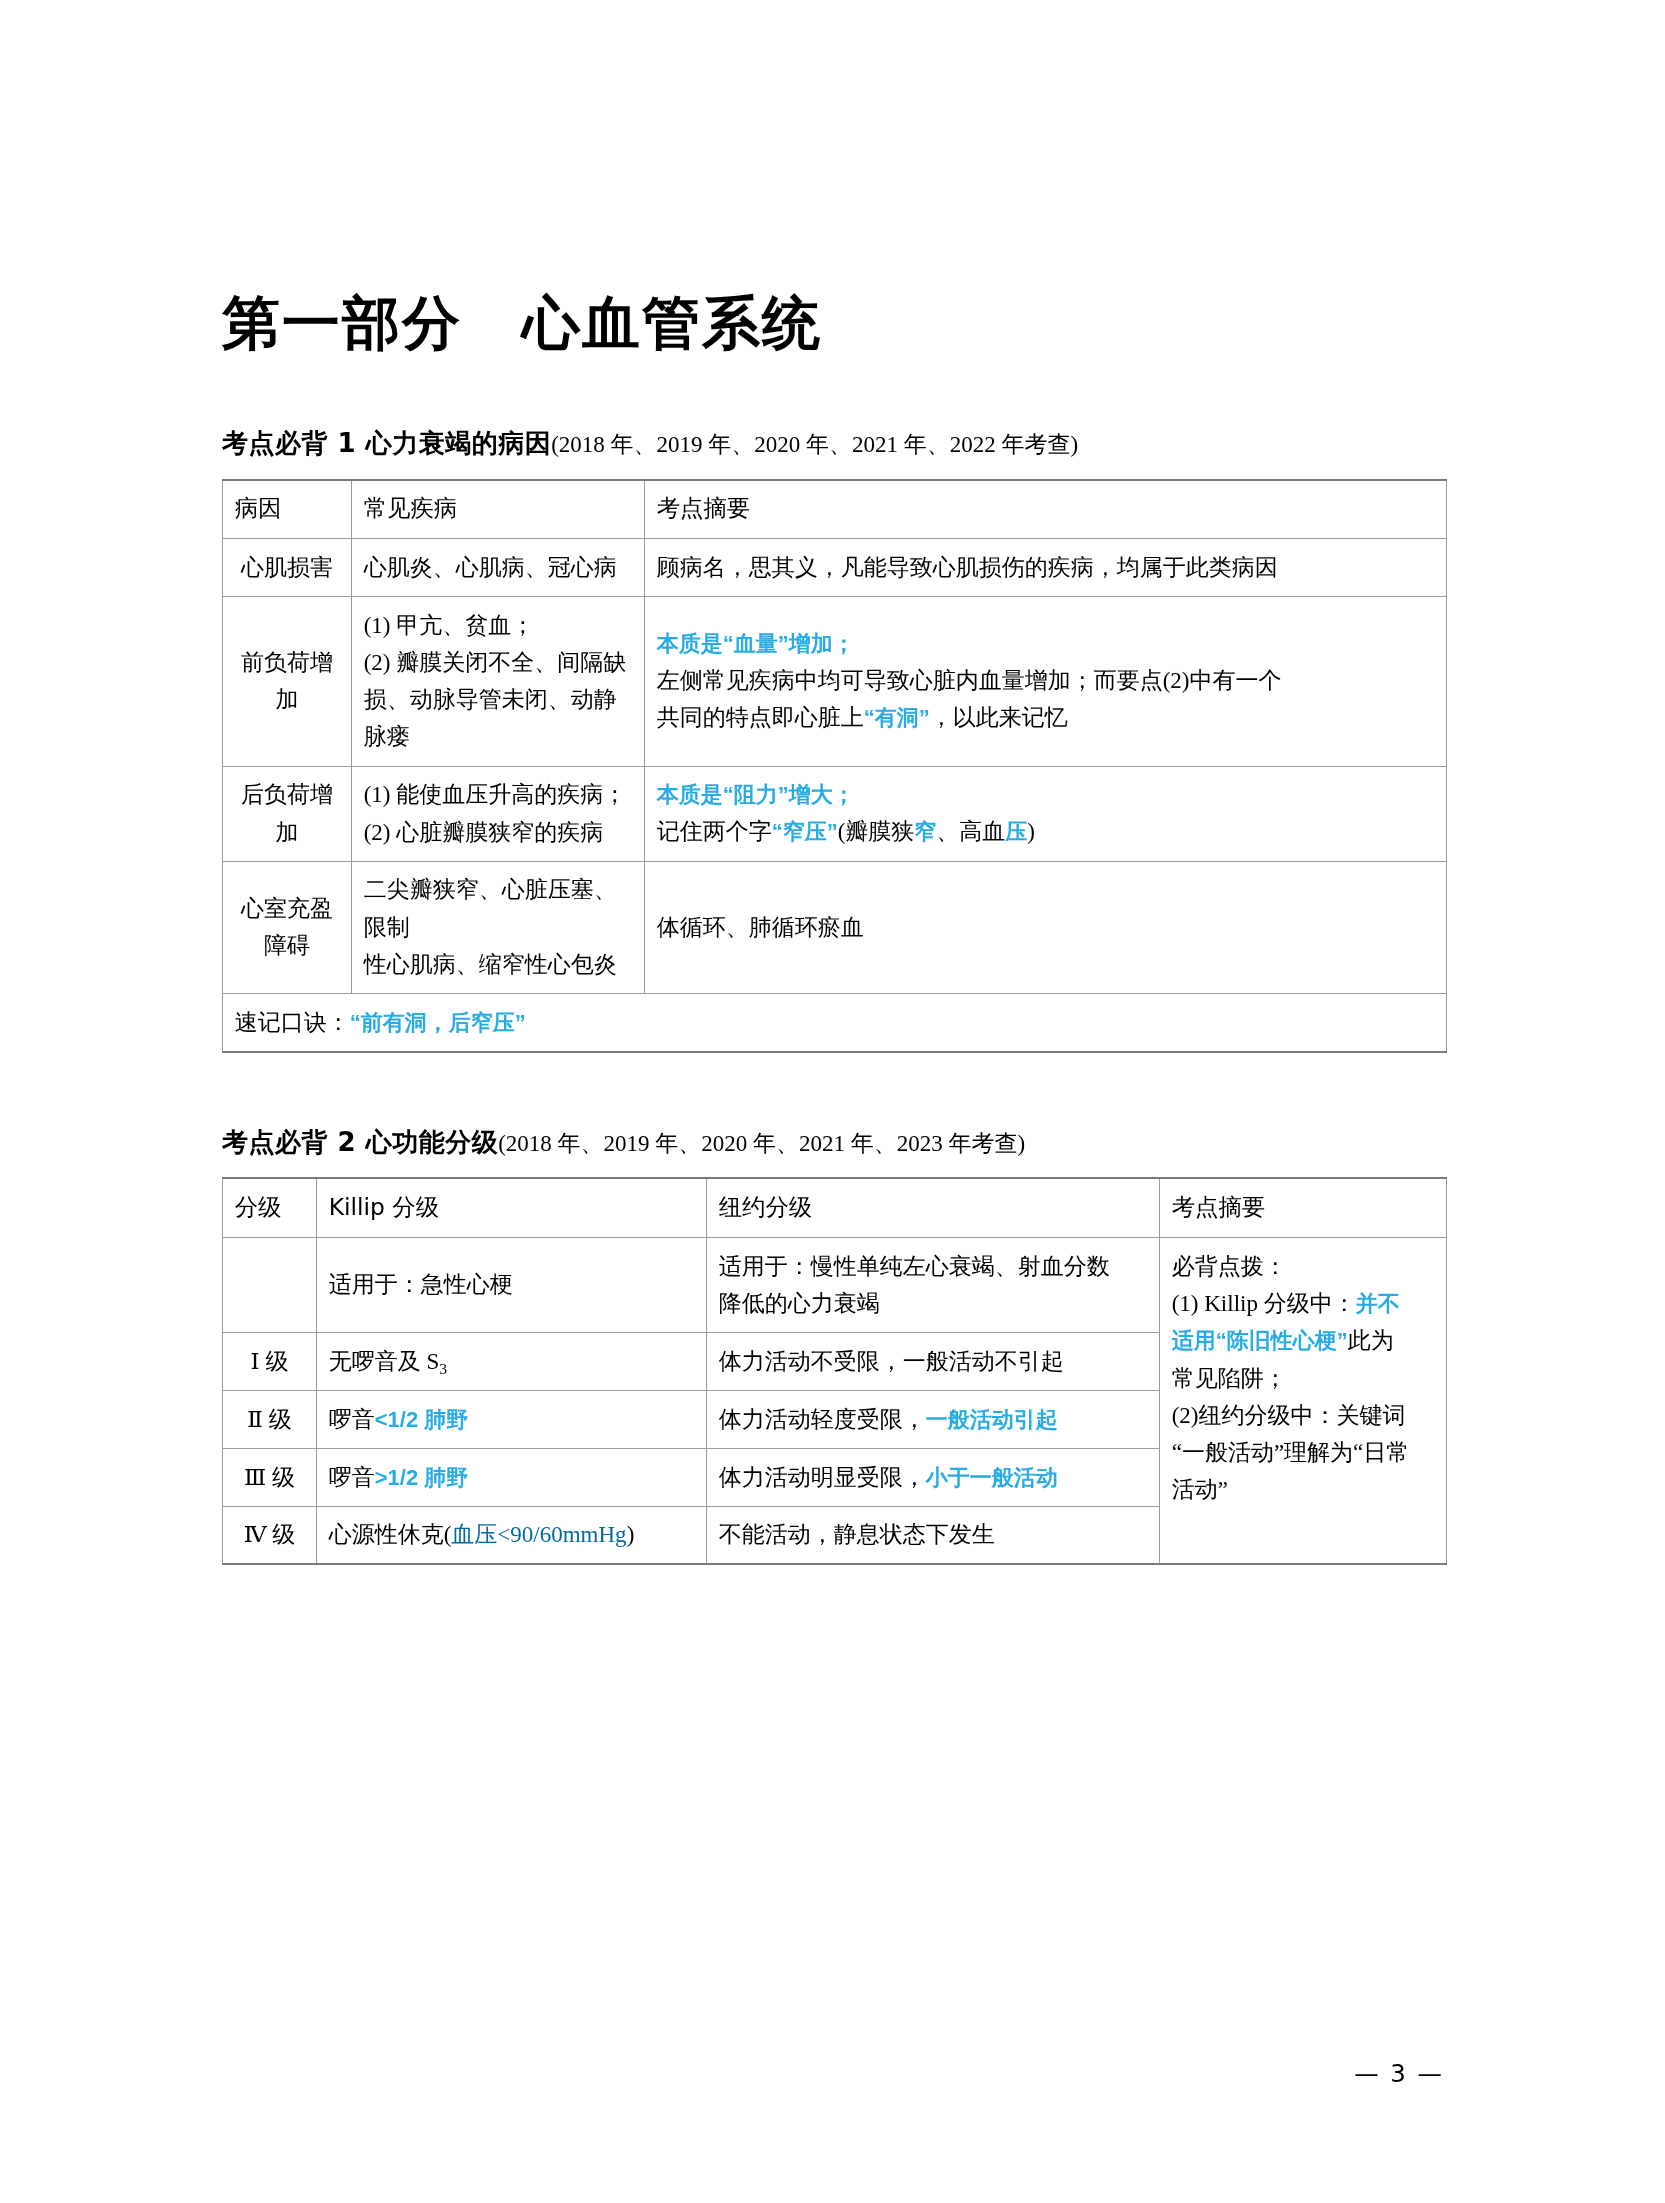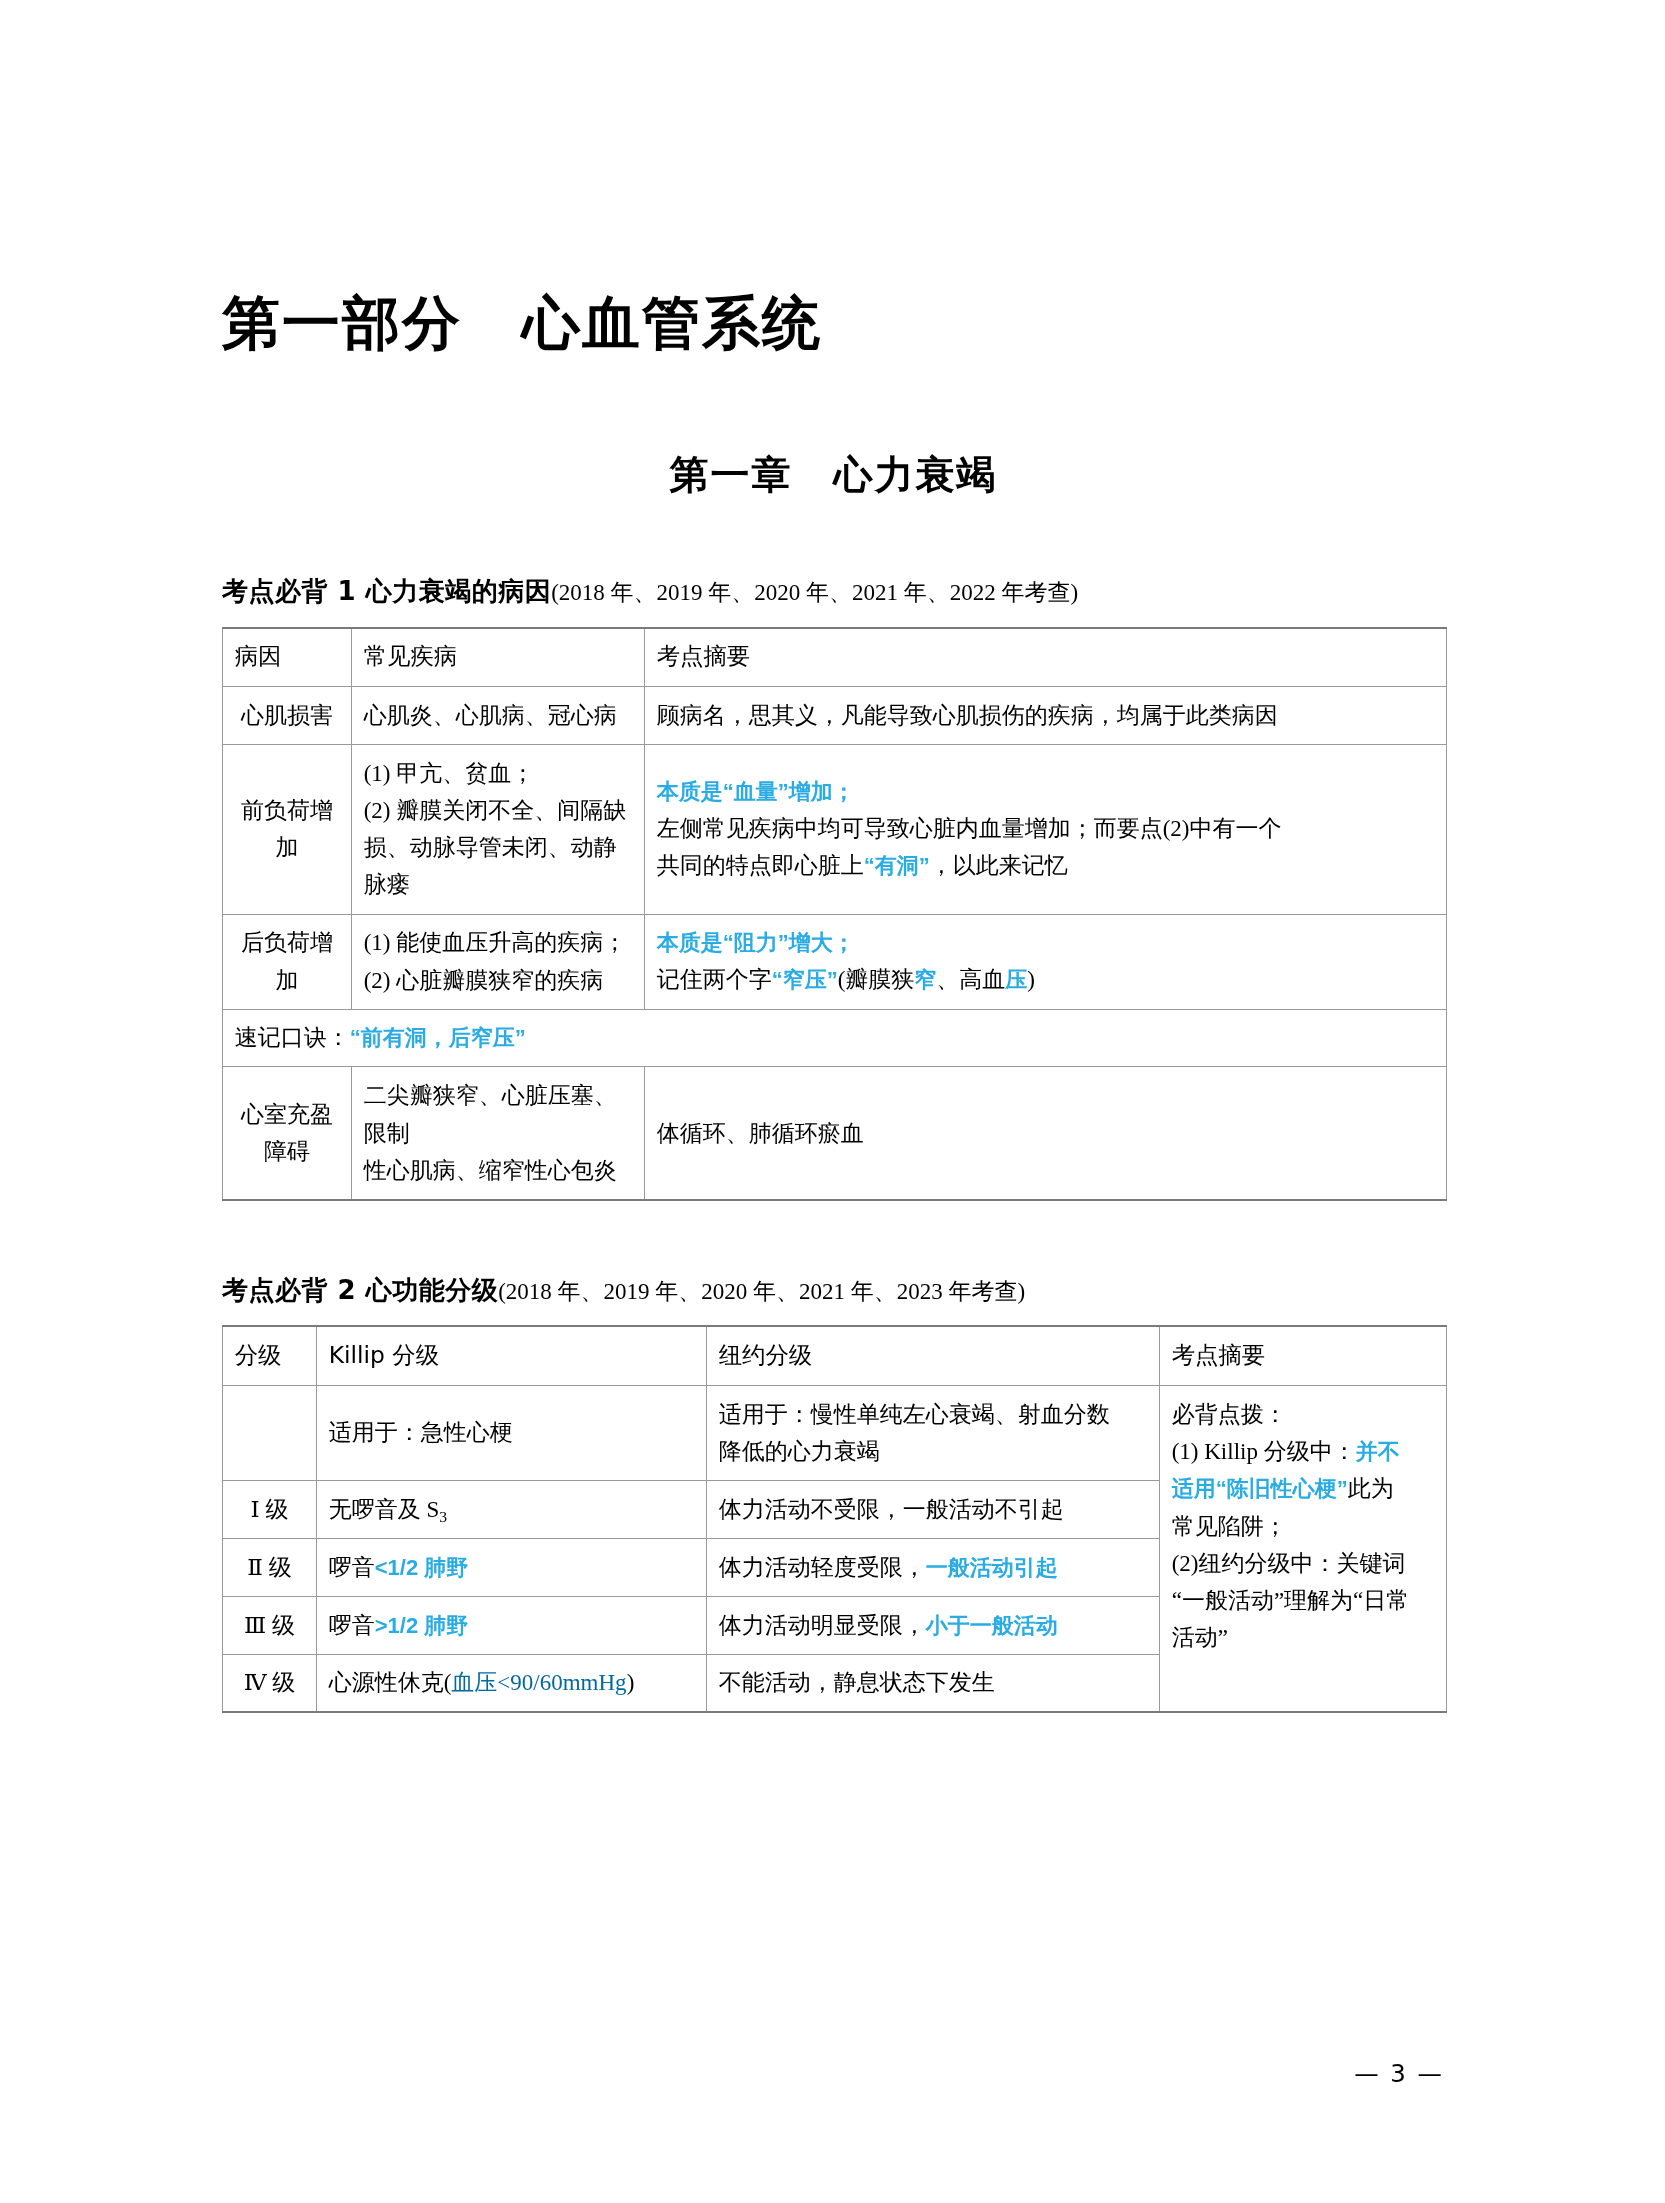--- a/index.html
+++ b/index.html
@@ -124,21 +124,20 @@
   }
 </style>
 </head>
 <body>
 
 <div class="page">
   <div class="content">
 
     <div class="part-title">第一部分　心血管系统</div>
 
-    <div class="chapter-title">第一章　心力衰竭</div>
 
     <div class="section-heading">
       <span class="sh-main">考点必背 1  心力衰竭的病因</span><span class="sh-years">(2018 年、2019 年、2020 年、2021 年、2022 年考查)</span>
     </div>
 
     <table class="doc-table t1">
       <colgroup>
         <col style="width:129px">
         <col style="width:293px">
         <col style="width:802px">
@@ -184,32 +183,32 @@
           </td>
           <td>
             <span class="cell-lines">
               <span class="hi-b">本质是“阻力”增大；</span>
               <span>记住两个字<span class="hi-b">“窄压”</span>(瓣膜狭<span class="hi-b">窄</span>、高血<span class="hi-b">压</span>)</span>
             </span>
           </td>
         </tr>
 
         <tr>
-          <td class="mnemonic-cell" colspan="3"><span>速记口诀：</span><span class="hi-b">“前有洞，后窄压”</span></td>
-        </tr>
-
-        <tr>
           <td class="ctr">心室充盈障碍</td>
           <td>
             <span class="cell-lines">
               <span>二尖瓣狭窄、心脏压塞、限制</span>
               <span>性心肌病、缩窄性心包炎</span>
             </span>
           </td>
           <td>体循环、肺循环瘀血</td>
+        </tr>
+
+        <tr>
+          <td class="mnemonic-cell" colspan="3"><span>速记口诀：</span><span class="hi-b">“前有洞，后窄压”</span></td>
         </tr>
       </tbody>
     </table>
 
     <div class="section-heading">
       <span class="sh-main">考点必背 2  心功能分级</span><span class="sh-years">(2018 年、2019 年、2020 年、2021 年、2023 年考查)</span>
     </div>
 
     <table class="doc-table t2">
       <colgroup>

